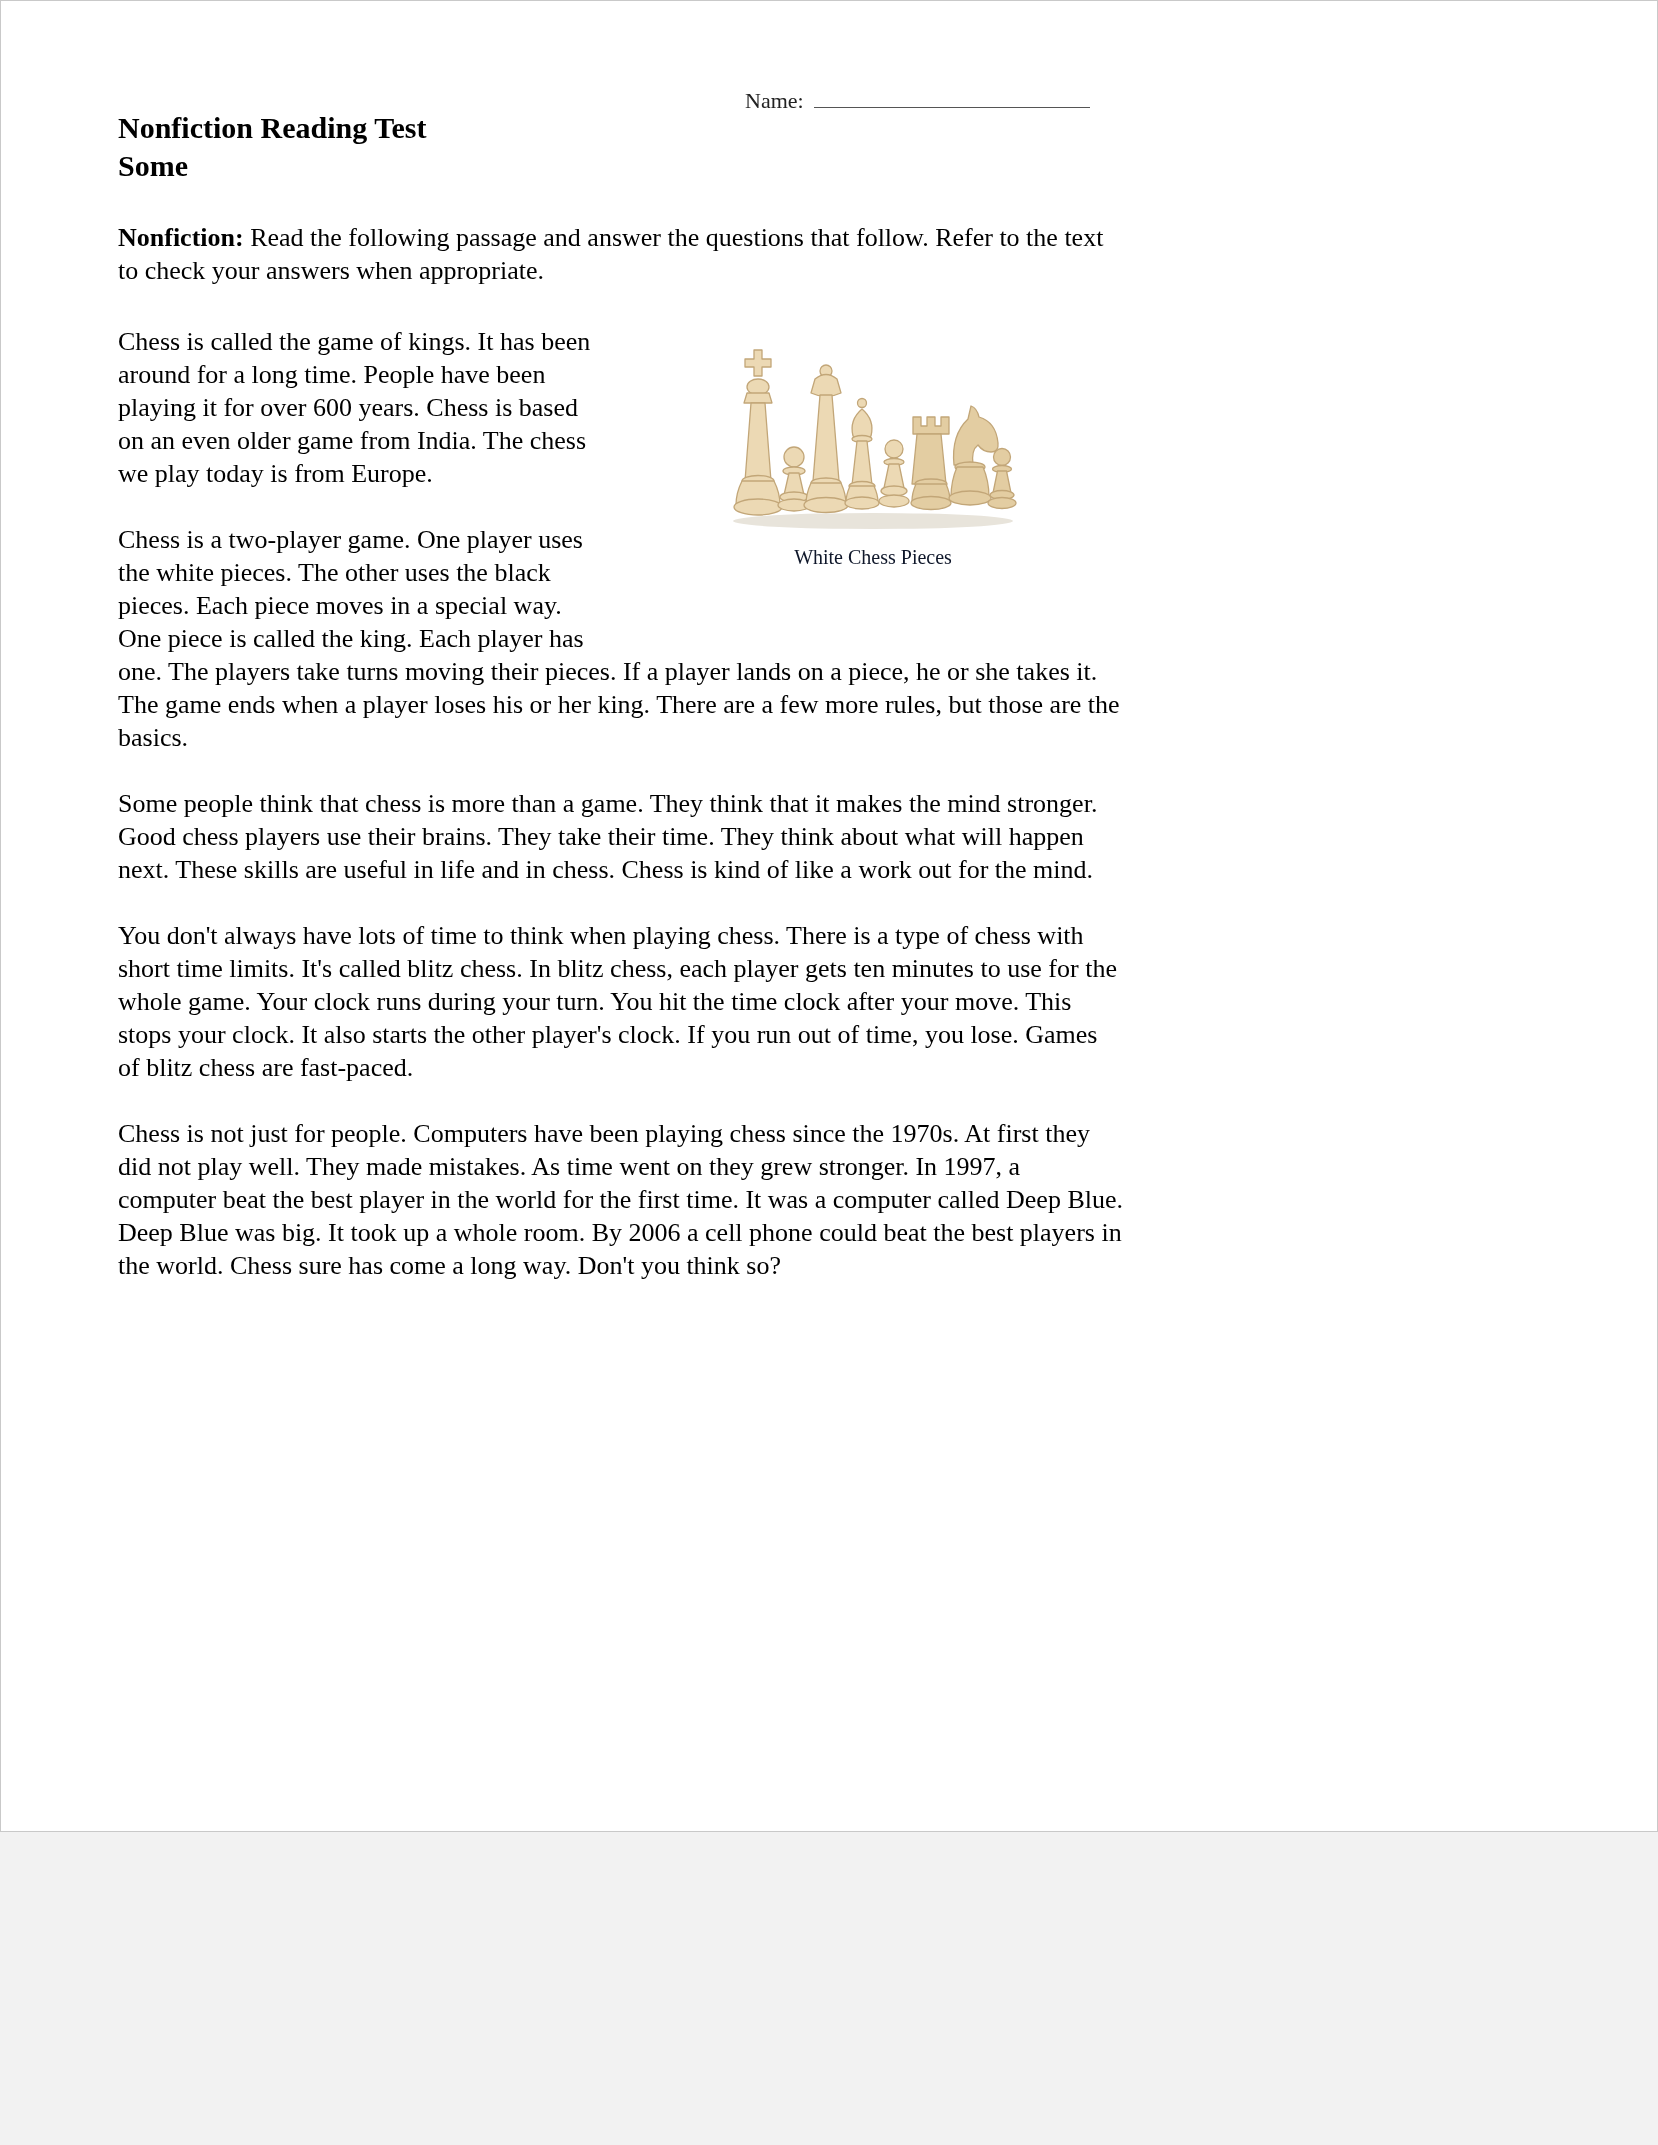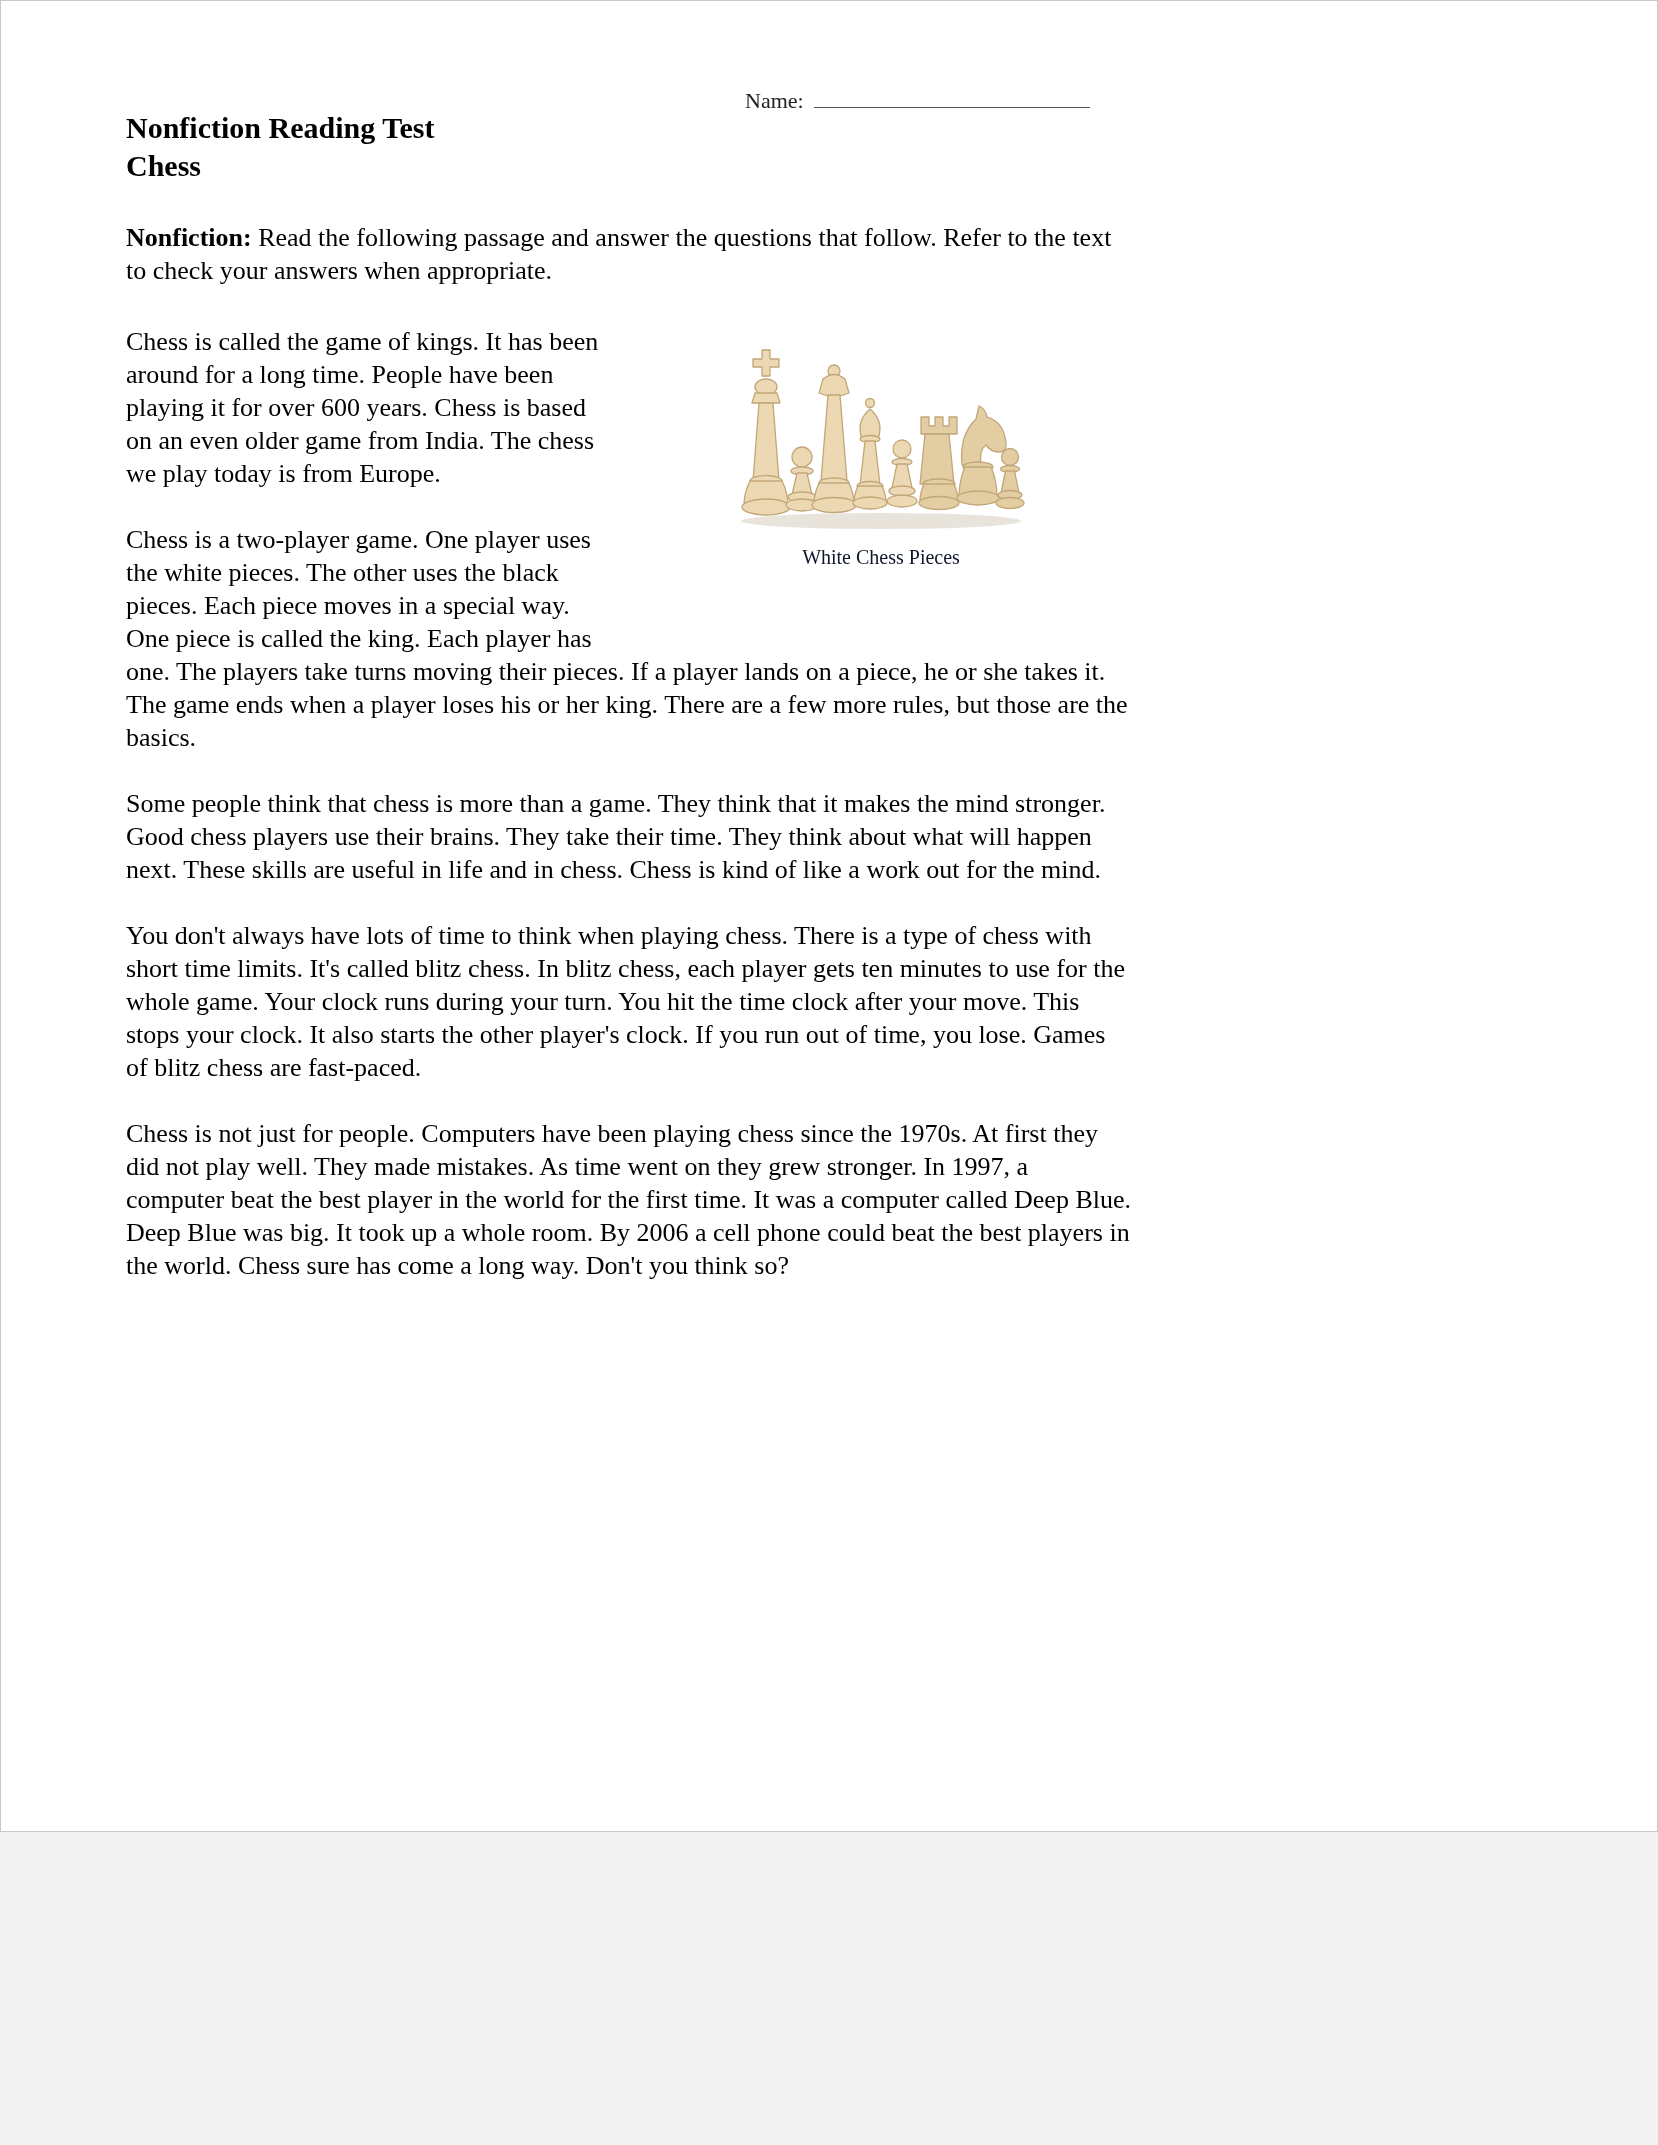--- a/index.html
+++ b/index.html
@@ -30,21 +30,21 @@
     display: inline-block;
     width: 276px;
     height: 22px;
     margin-left: 10px;
     border-bottom: 1.5px solid #555555;
     vertical-align: baseline;
   }
   .content {
     position: absolute;
     top: 108px;
-    left: 125px;
+    left: 117px;
     width: 1005px;
   }
   .title {
     font-size: 30px;
     font-weight: bold;
     line-height: 38px;
     margin: 0 0 36px 0;
   }
   .body-copy, .directions {
     font-size: 26px;
@@ -81,21 +81,21 @@
 <div class="page">
 
   <div class="name-block">
     <span>Name:</span><span class="name-line"></span>
   </div>
 
   <div class="content">
 
     <div class="title">
       <div>Nonfiction Reading Test</div>
-      <div>Chess</div>
+      <div>Some</div>
     </div>
 
     <p class="directions"><span class="bold">Nonfiction:</span><span> Read the following passage and answer the questions that follow. Refer to the text to check your answers when appropriate.</span></p>
 
     <div class="body-copy">
 
       <div class="photo-float">
         <svg width="310" height="190" viewBox="0 0 310 190" xmlns="http://www.w3.org/2000/svg">
           <ellipse cx="155" cy="176" rx="140" ry="8" fill="#e8e4db"></ellipse>
           <g fill="#ecd9b4" stroke="#c2a678" stroke-width="1.3" stroke-linejoin="round">

